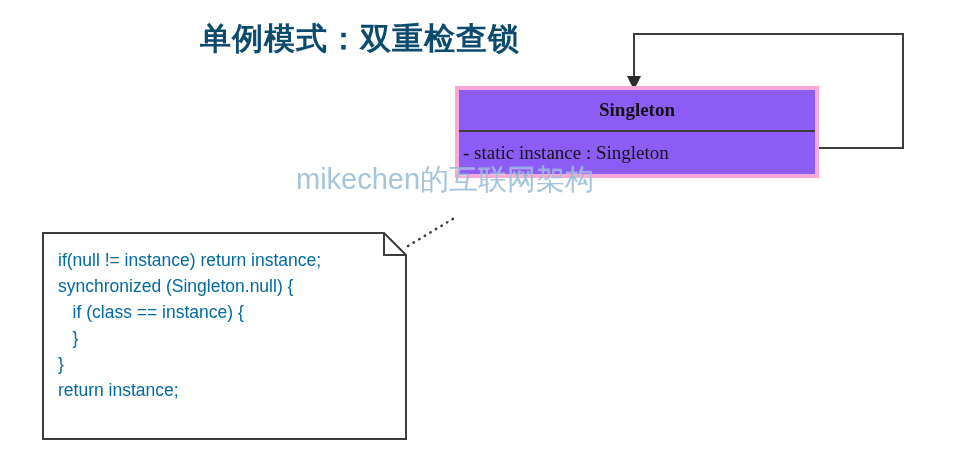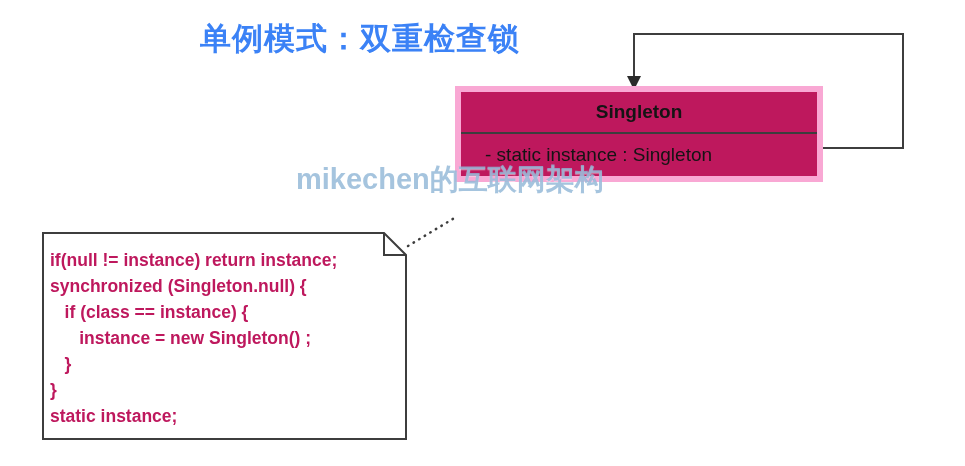--- a/index.html
+++ b/index.html
@@ -20,70 +20,70 @@
     left: 0;
     top: 0;
     z-index: 1;
   }
   .diagram-title {
     position: absolute;
     left: 200px;
     top: 18px;
     font-size: 31px;
     font-weight: bold;
-    color: #3b82f6;
+    color: #0c4a6e;
     letter-spacing: 1px;
     z-index: 2;
     white-space: nowrap;
   }
   .uml-class {
     position: absolute;
     left: 455px;
     top: 86px;
     width: 356px;
-    background: #be185d;
-    border: 6px solid #f9a8d4;
+    background: #8b5cf6;
+    border: 4px solid #f9a8d4;
     z-index: 2;
     box-sizing: content-box;
+    font-family: Liberation Serif, serif;
   }
   .uml-class-header {
     text-align: center;
     font-weight: bold;
     font-size: 19px;
     padding: 9px 6px;
     color: #141414;
   }
   .uml-class-row {
     font-size: 19px;
-    padding: 10px 24px;
+    padding: 10px 4px;
     border-top: 2px solid #3d3d3d;
     color: #141414;
     white-space: nowrap;
   }
   .watermark {
     position: absolute;
     left: 296px;
     top: 160px;
     font-size: 29px;
-    font-weight: bold;
+    font-weight: normal;
     color: rgba(142, 181, 214, 0.8);
     text-shadow: 0 1px 1px rgba(255, 255, 255, 0.5);
     z-index: 3;
     pointer-events: none;
     white-space: nowrap;
   }
   .note-text {
     position: absolute;
-    left: 50px;
+    left: 58px;
     top: 247px;
     z-index: 2;
     font-size: 17.5px;
     line-height: 26px;
-    color: #be185d;
-    font-weight: bold;
+    color: #0369a1;
   }
   .code-line {
     white-space: pre;
   }
 </style>
 </head>
 <body>
 
 <div class="canvas">
 
@@ -104,19 +104,18 @@
     <div class="uml-class-header">Singleton</div>
     <div class="uml-class-row">- static instance : Singleton</div>
   </div>
 
   <div class="watermark">mikechen的互联网架构</div>
 
   <div class="note-text">
     <div class="code-line">if(null != instance) return instance;</div>
     <div class="code-line">synchronized (Singleton.null) {</div>
     <div class="code-line">   if (class == instance) {</div>
-    <div class="code-line">      instance = new Singleton() ;</div>
     <div class="code-line">   }</div>
     <div class="code-line">}</div>
-    <div class="code-line">static instance;</div>
+    <div class="code-line">return instance;</div>
   </div>
 
 </div>
 
 </body></html>

